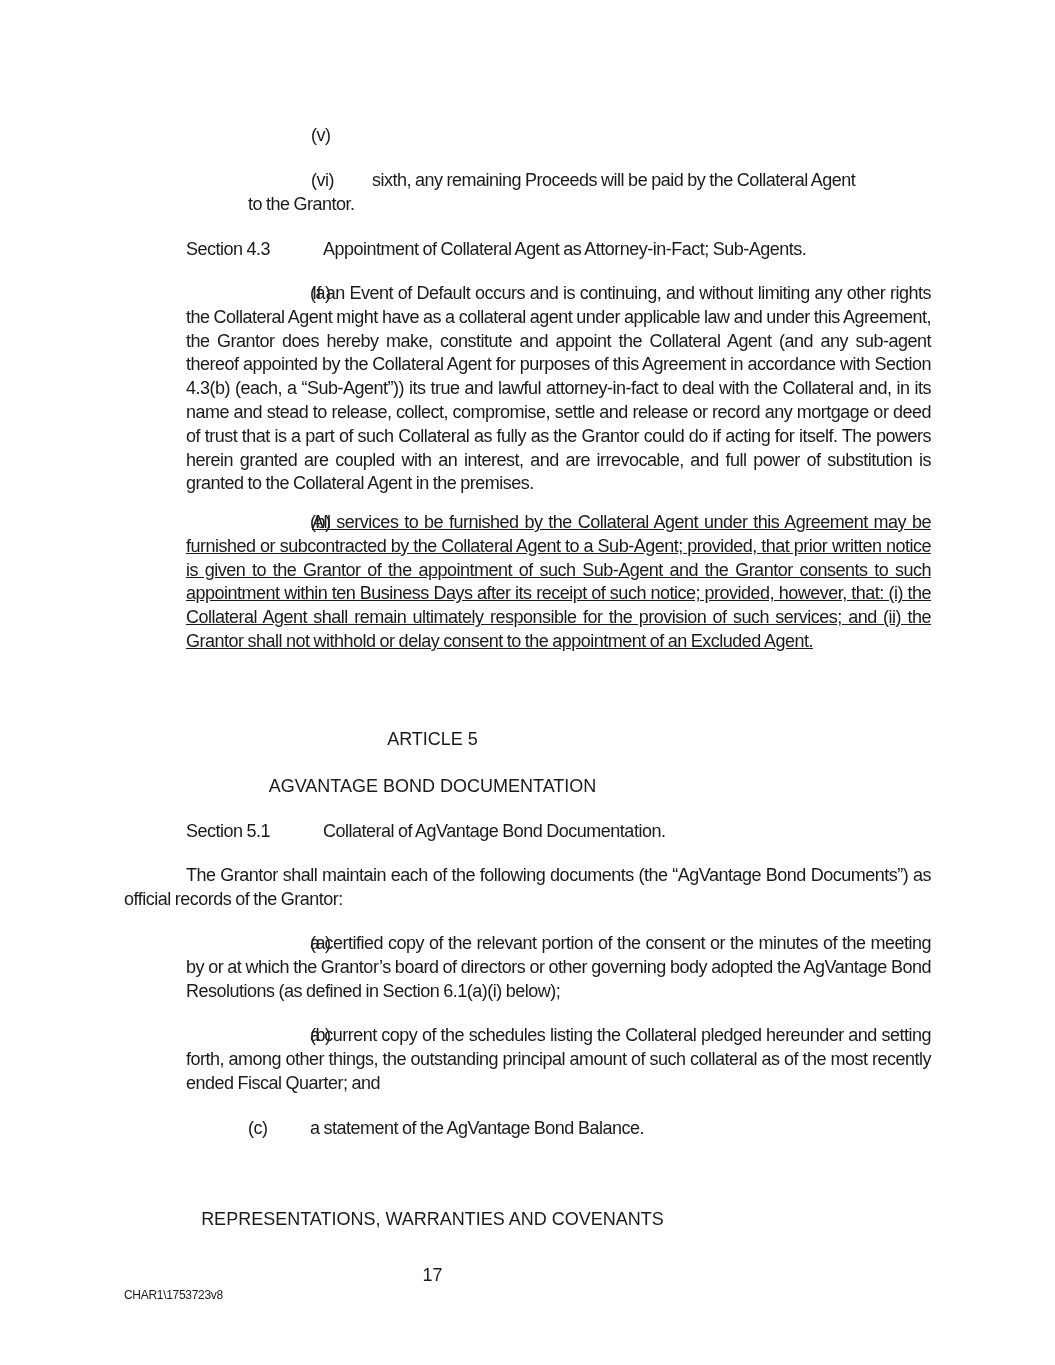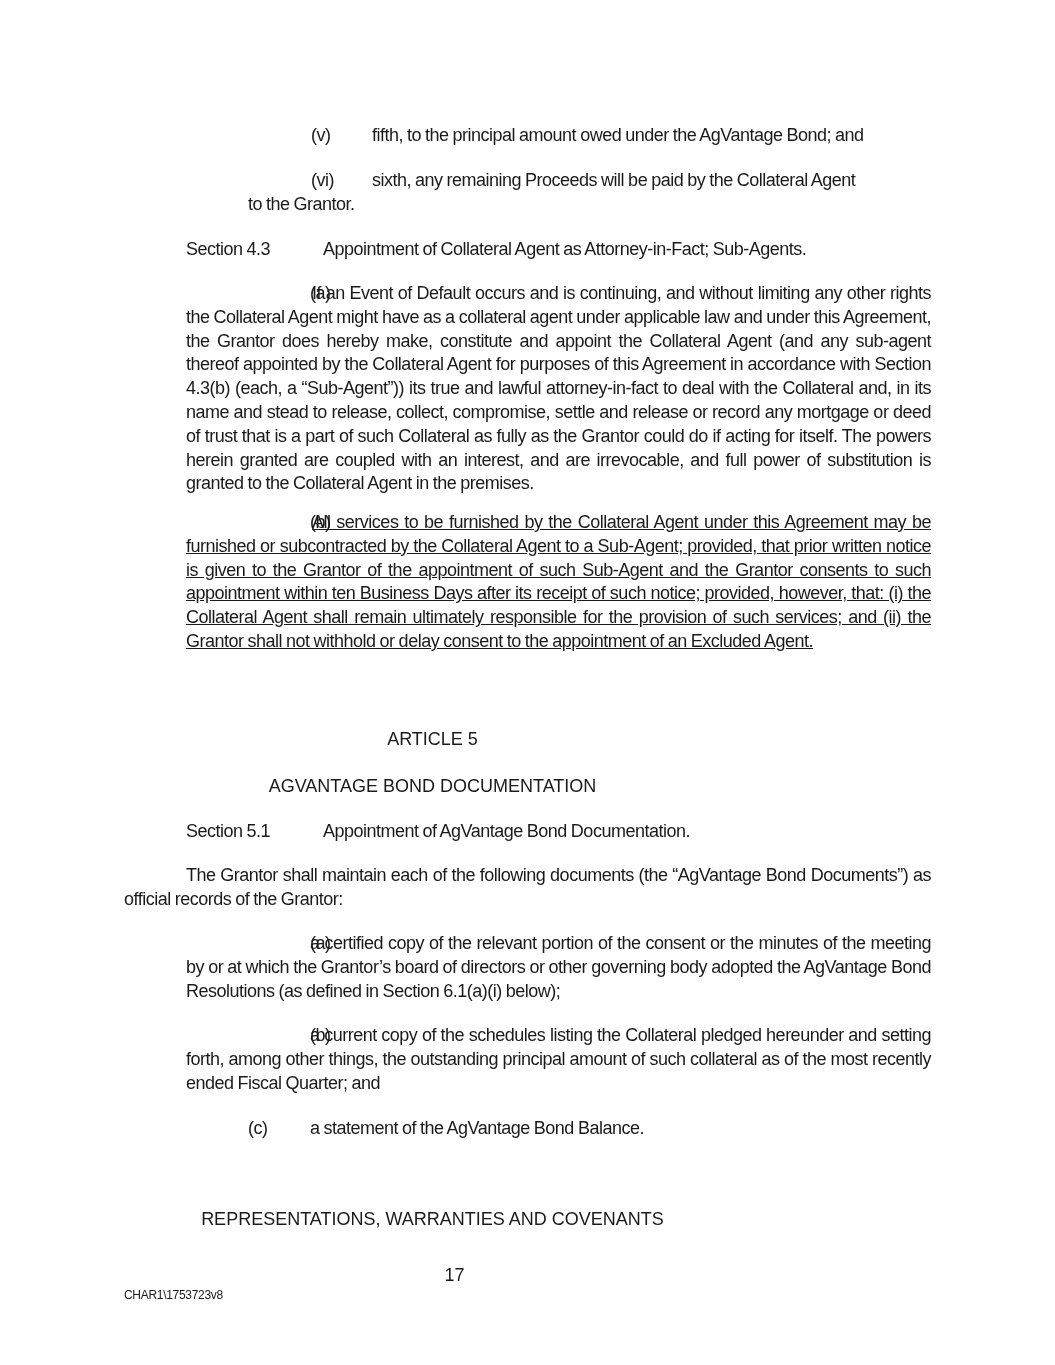--- a/index.html
+++ b/index.html
@@ -34,21 +34,20 @@
     .narrow { letter-spacing: -0.5px; word-spacing: -0.5px; }
   </style>
 </head>
 <body>
 
 <div class="page">
 
   <div class="t narrow" style="left:311px; top:124px;">
     <span>(v)</span>
   </div>
-  <div class="t narrow" style="left:372px; top:124px;">fifth, to the principal amount owed under the AgVantage Bond; and</div>
 
   <div class="t narrow" style="left:311px; top:169px;">(vi)</div>
   <div class="t narrow" style="left:372px; top:169px;">sixth, any remaining Proceeds will be paid by the Collateral Agent</div>
   <div class="t narrow" style="left:248px; top:193px;">to the Grantor.</div>
 
   <div class="t narrow" style="left:186px; top:238px;">Section 4.3</div>
   <div class="t narrow" style="left:323px; top:238px;">
     <span class="ul">Appointment of Collateral Agent as Attorney-in-Fact; Sub-Agents</span><span>.</span>
   </div>
 
@@ -58,34 +57,34 @@
 
   <div class="para" style="left:186px; top:511px; width:745px; text-indent:62px;text-decoration:underline;">
     <span class="lbl" style="width:64px;">(b)</span><span>All services to be furnished by the Collateral Agent under this Agreement may be furnished or subcontracted by the Collateral Agent to a Sub-Agent; provided, that prior written notice is given to the Grantor of the appointment of such Sub-Agent and the Grantor consents to such appointment within ten Business Days after its receipt of such notice; provided, however, that: (i) the Collateral Agent shall remain ultimately responsible for the provision of such services; and (ii) the Grantor shall not withhold or delay consent to the appointment of an Excluded Agent.</span>
   </div>
 
   <div class="t center" style="top:728px;">ARTICLE 5</div>
   <div class="t center" style="top:775px;text-align:center;">AGVANTAGE BOND DOCUMENTATION</div>
 
   <div class="t narrow" style="left:186px; top:820px;">Section 5.1</div>
   <div class="t narrow" style="left:323px; top:820px;">
-    <span class="ul">Appointment of AgVantage Bond Documentation</span><span>.</span>
+    <span class="ul">Collateral of AgVantage Bond Documentation</span><span>.</span>
   </div>
 
   <div class="para" style="left:124px; top:864px; width:807px; text-indent:62px;">The Grantor shall maintain each of the following documents (the “AgVantage Bond Documents”) as official records of the Grantor:</div>
 
   <div class="para" style="left:186px; top:932px; width:745px; text-indent:62px;">
     <span class="lbl" style="width:62px;">(a)</span><span>a certified copy of the relevant portion of the consent or the minutes of the meeting by or at which the Grantor’s board of directors or other governing body adopted the AgVantage Bond Resolutions (as defined in Section 6.1(a)(i) below);</span>
   </div>
 
   <div class="para" style="left:186px; top:1024px; width:745px; text-indent:62px;">
     <span class="lbl" style="width:62px;">(b)</span><span>a current copy of the schedules listing the Collateral pledged hereunder and setting forth, among other things, the outstanding principal amount of such collateral as of the most recently ended Fiscal Quarter; and</span>
   </div>
 
   <div class="t narrow" style="left:248px; top:1117px;">(c)</div>
   <div class="t narrow" style="left:310px; top:1117px;">a statement of the AgVantage Bond Balance.</div>
 
   <div class="t center" style="top:1208px;">REPRESENTATIONS, WARRANTIES AND COVENANTS</div>
 
-  <div class="t center" style="top:1264px;padding-left:22px;">17</div>
+  <div class="t center" style="top:1264px;">17</div>
   <div class="t footer" style="left:124px; top:1288px;">CHAR1\1753723v8</div>
 
 </div>
 
 </body></html>

